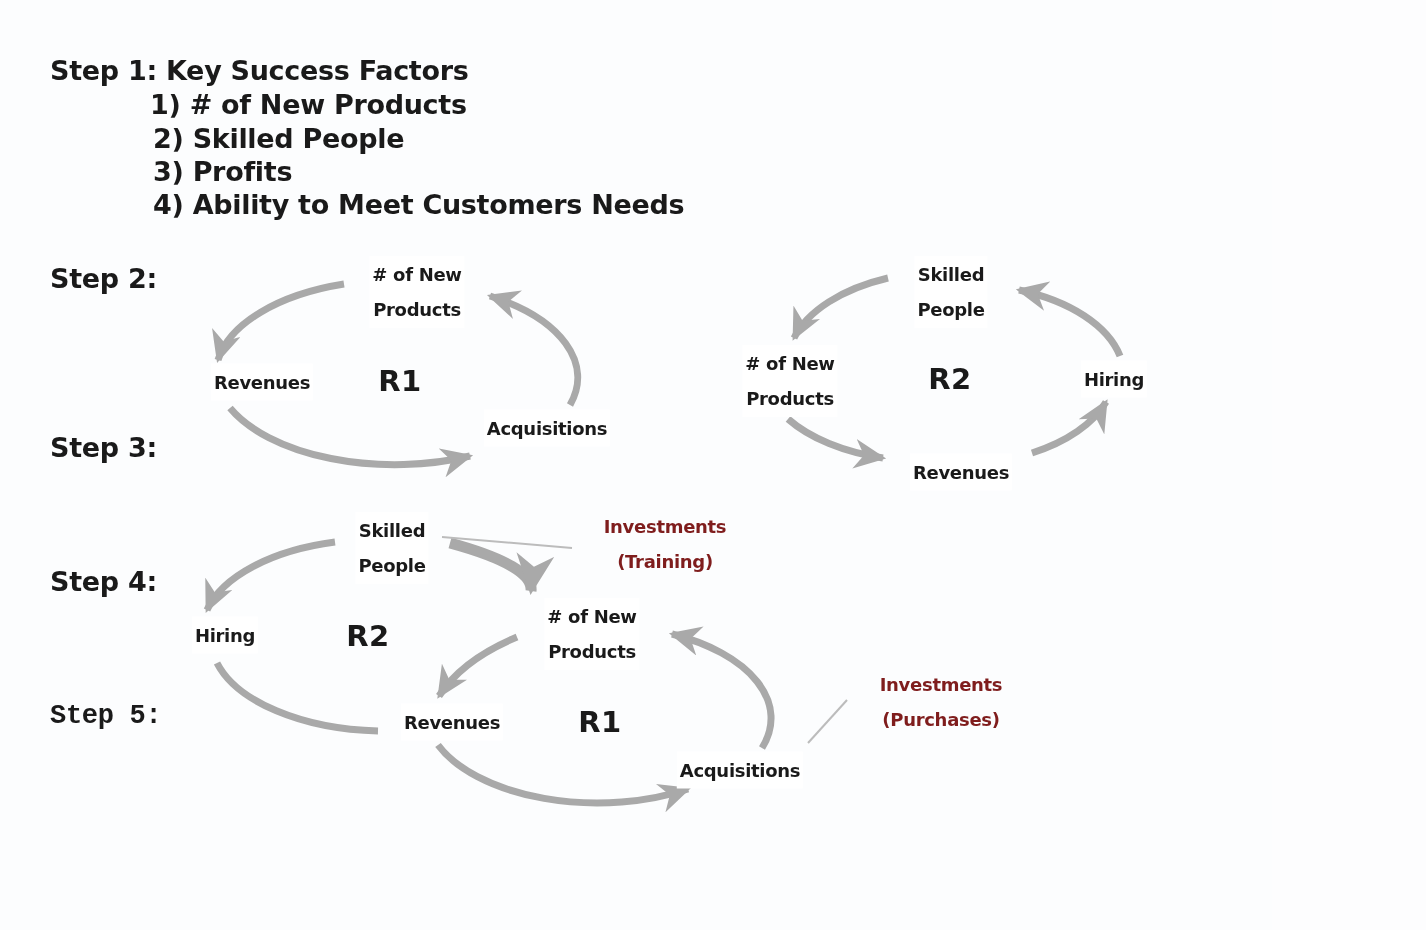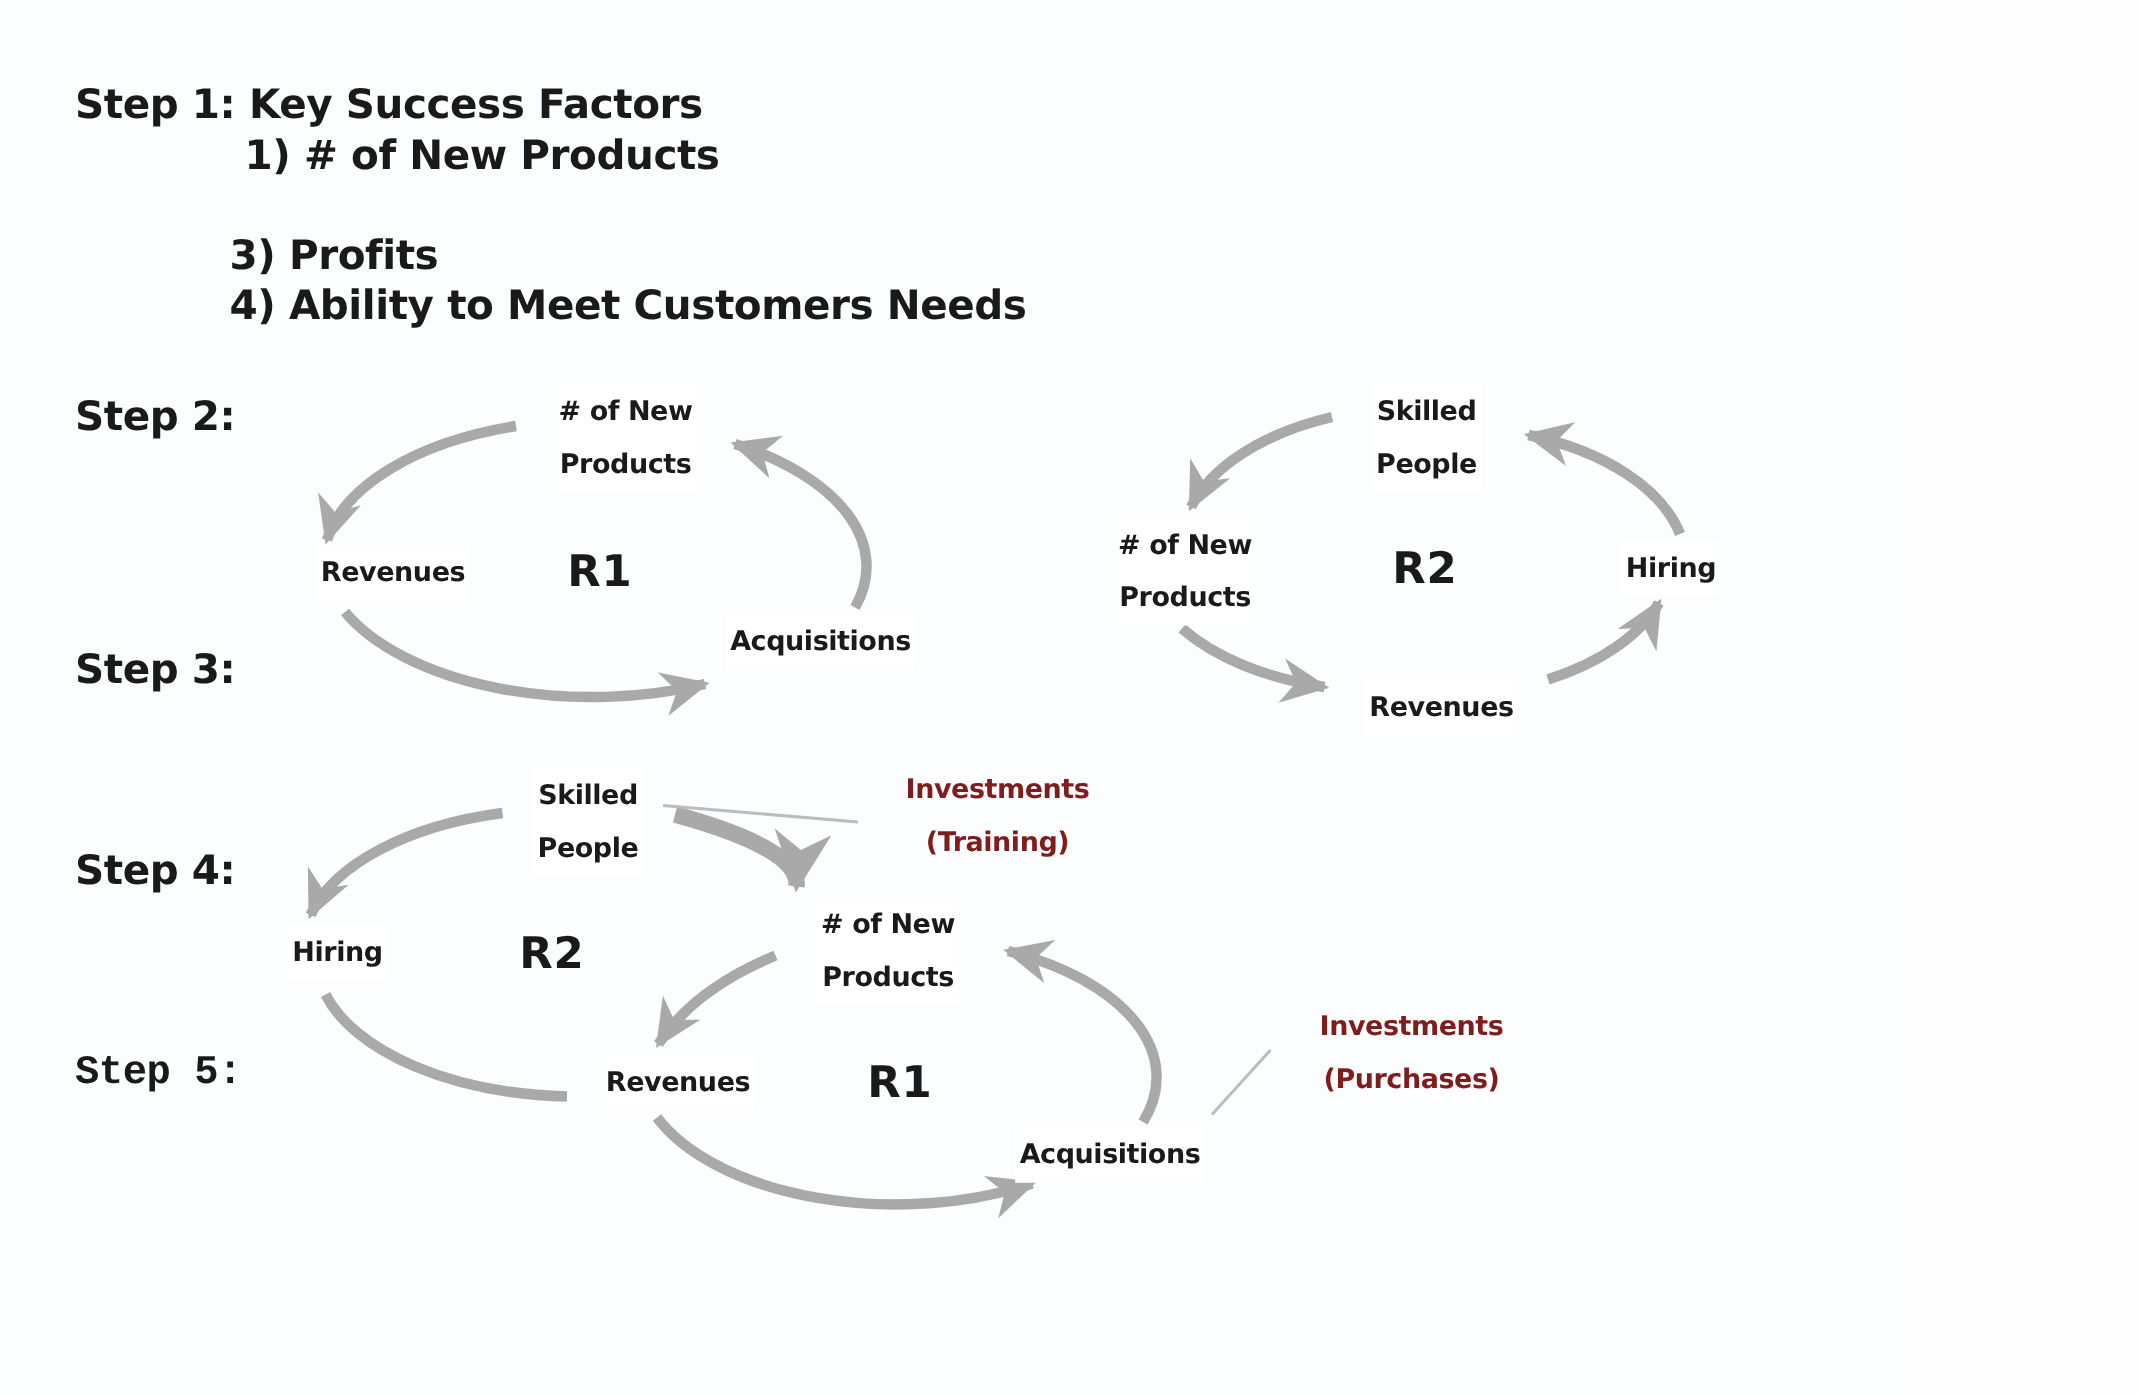--- a/index.html
+++ b/index.html
@@ -90,21 +90,22 @@
       <path d="M 450 543 Q 534 566 531 591" stroke-width="11" marker-end="url(#ahBig)"></path>
     </g>
 
     <g stroke="#bcbcbc" stroke-width="2" fill="none">
       <path d="M 442 537 L 572 548"></path>
       <path d="M 847 700 L 808 743"></path>
     </g>
   </svg>
 
   <div class="step-label" style="left:50px; top:70px;">Step 1: Key Success Factors</div>
-  <div class="step1-item" style="left:163px; top:104px;">1) # of New Products</div>
+  <div class="step1-item" style="left:150px; top:104px;">1) # of New Products</div>
+  <div class="step1-item" style="left:153px; top:138px;">2) Skilled People</div>
   <div class="step1-item" style="left:153px; top:171px;">3) Profits</div>
   <div class="step1-item" style="left:153px; top:204px;">4) Ability to Meet Customers Needs</div>
 
   <div class="step-label" style="left:50px; top:278px;">Step 2:</div>
   <div class="step-label" style="left:50px; top:447px;">Step 3:</div>
   <div class="step-label" style="left:50px; top:581px;">Step 4:</div>
   <div class="step-label" style="left:50px; top:716px;font-family:Liberation Mono, monospace;">Step 5:</div>
 
   <div class="txt" style="left:417px; top:292px;"># of New
 Products</div>

